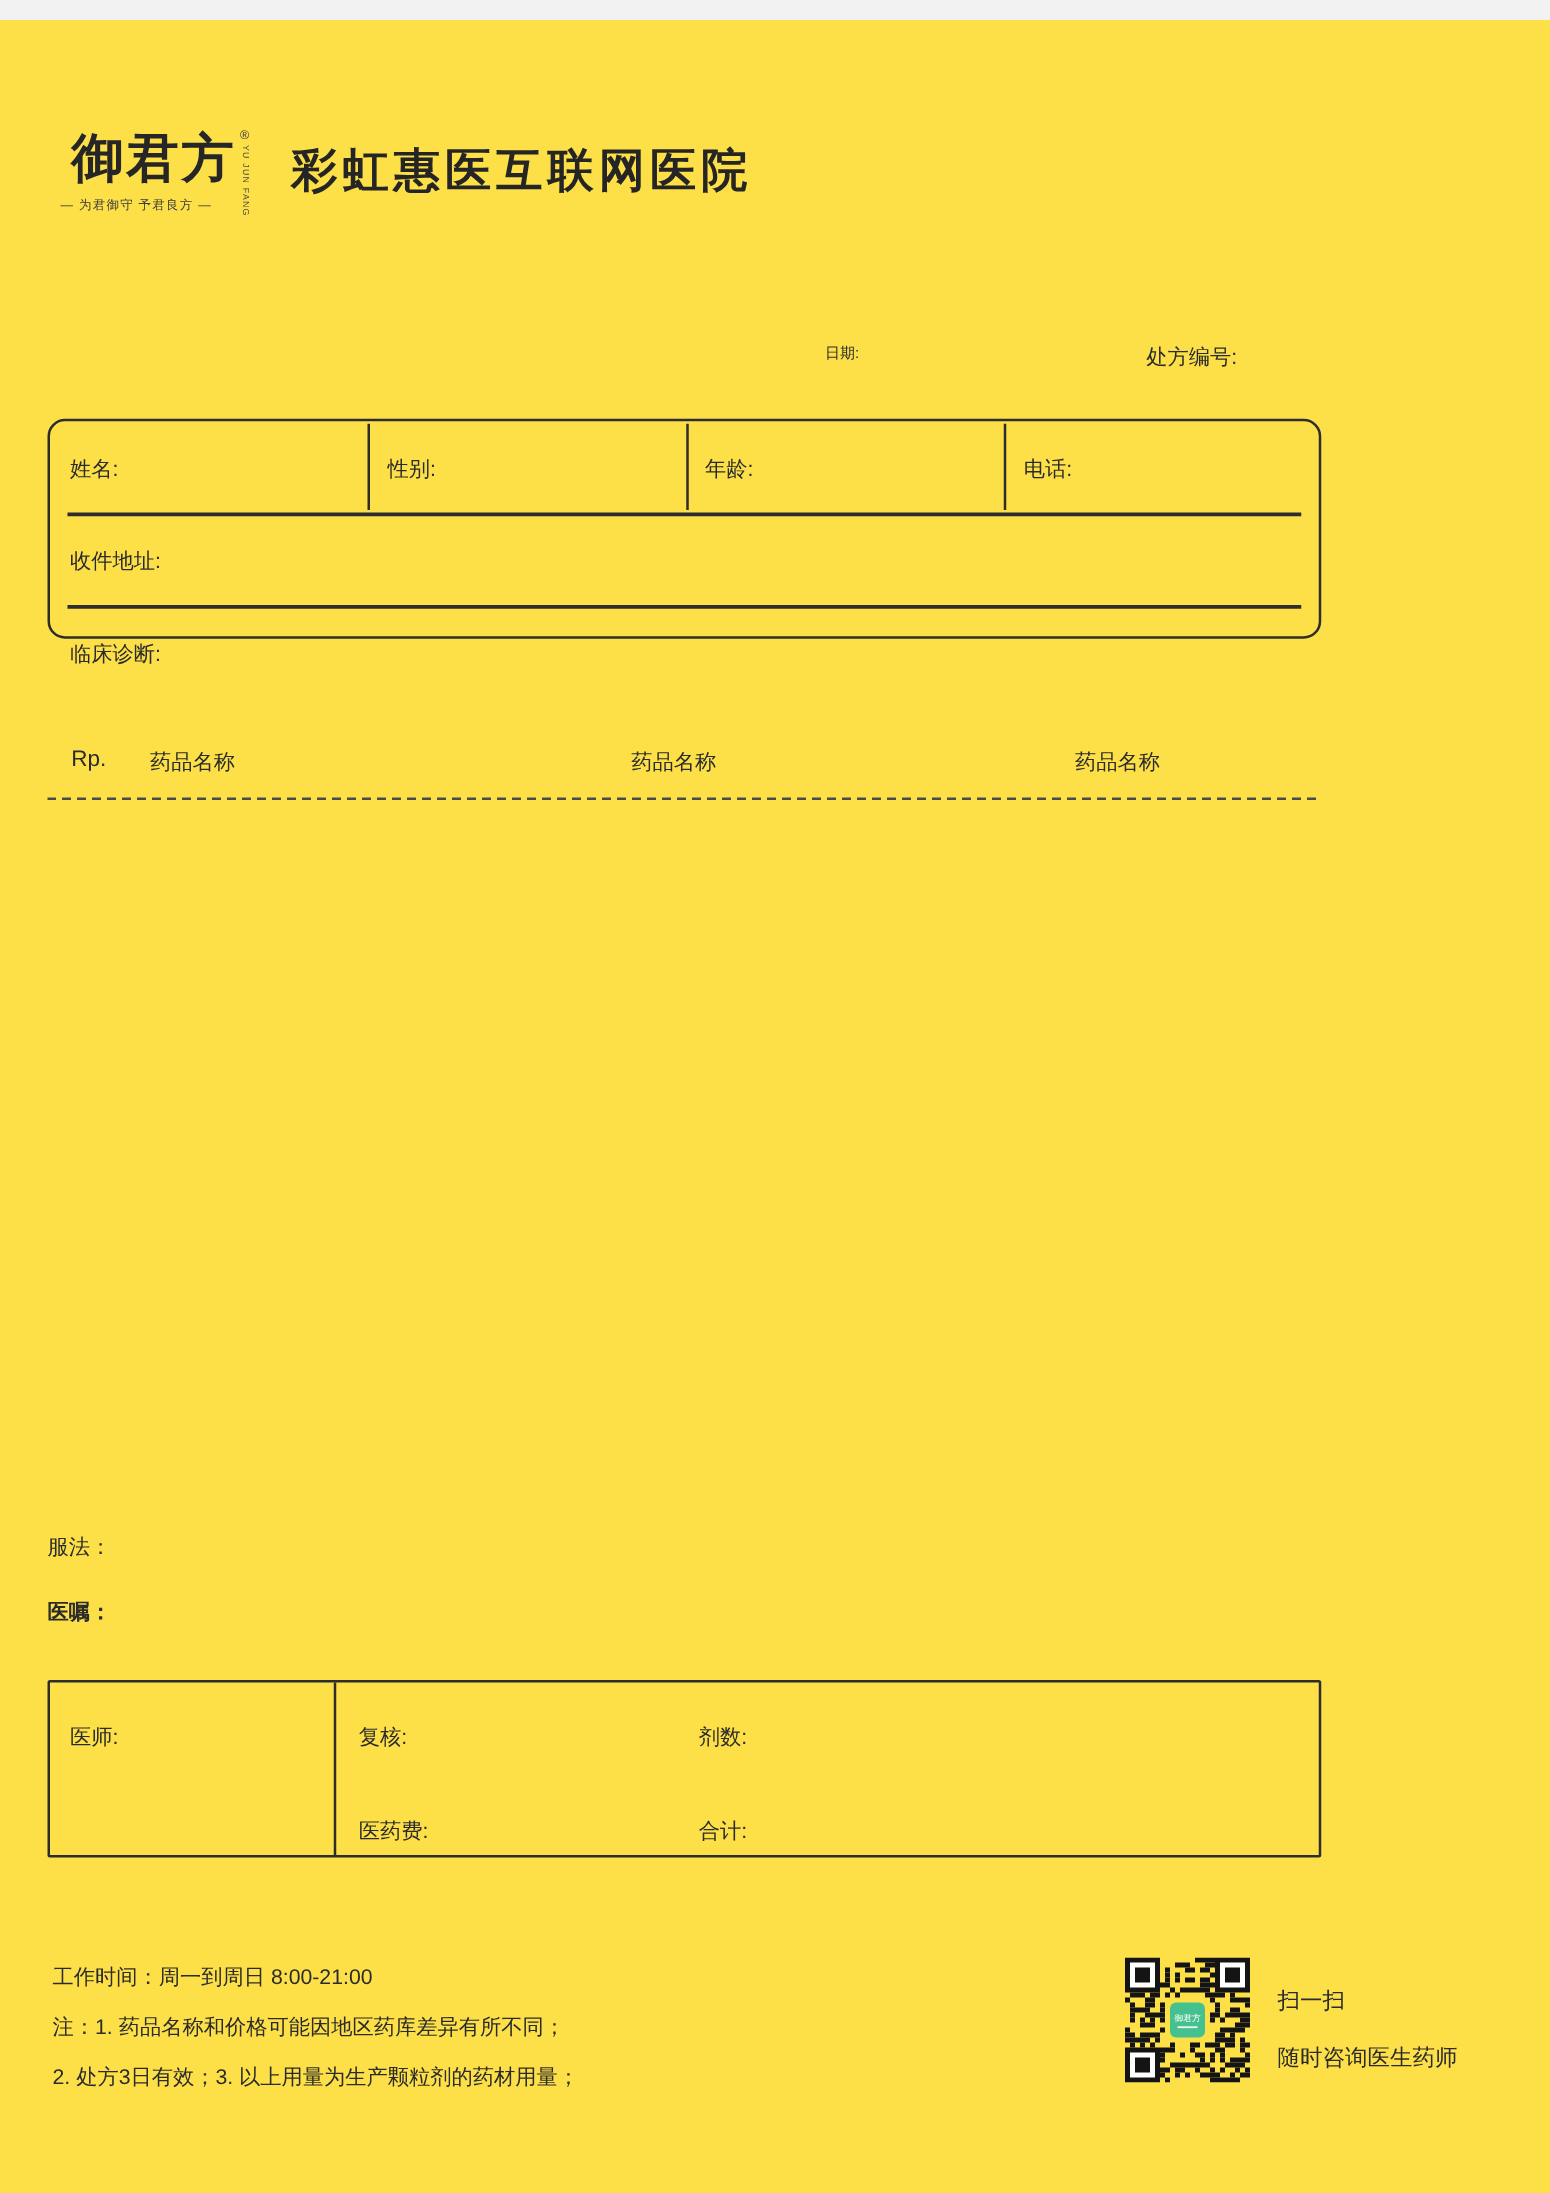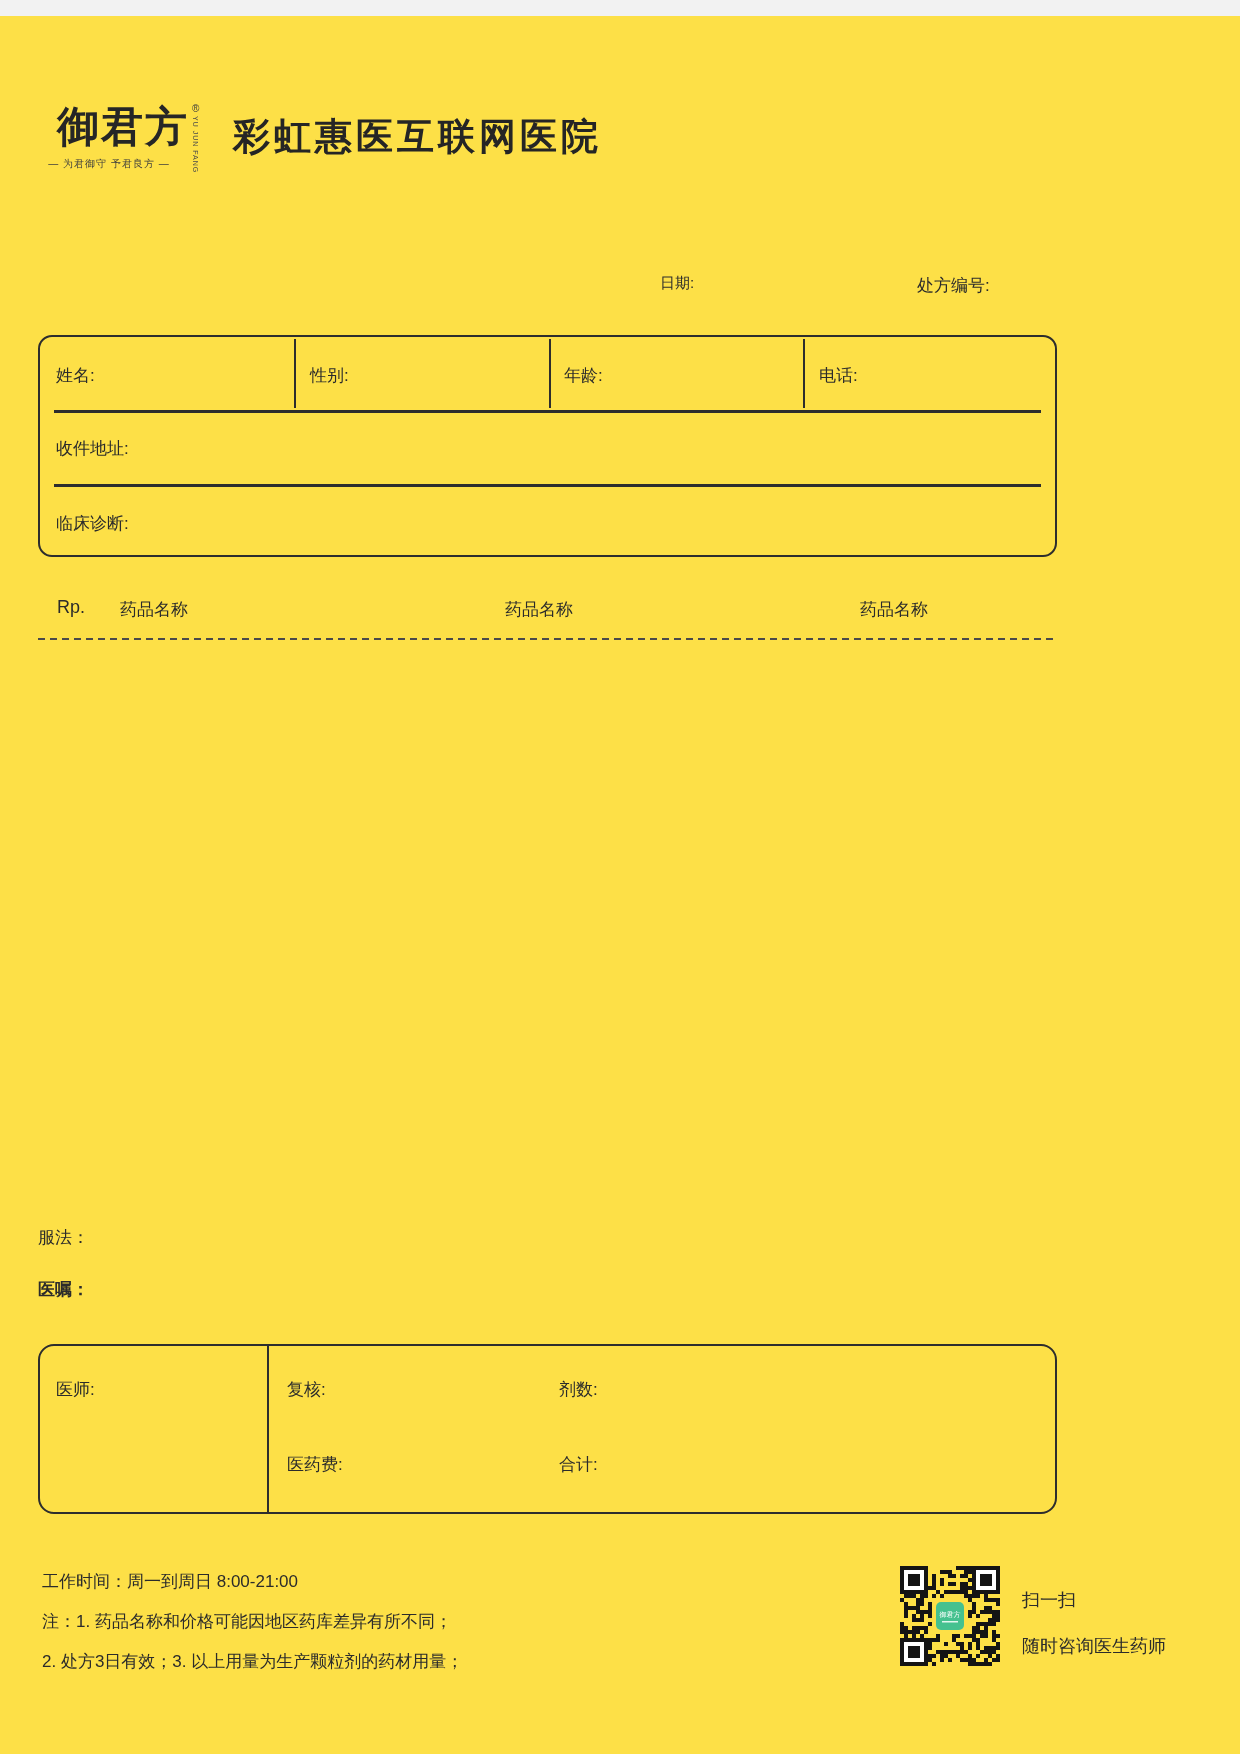--- a/index.html
+++ b/index.html
@@ -11,41 +11,41 @@
   .logo-row { position:absolute; left:57px; top:88px; display:flex; align-items:flex-start; }
   .logo-name { font-family:"DejaVu Serif","Liberation Serif",serif; font-weight:bold; font-size:42px; line-height:1.1; color:#262626; letter-spacing:2px; }
   .logo-side { display:flex; flex-direction:column; align-items:center; margin-left:3px; }
   .logo-reg { font-size:10px; color:#3a3a3a; line-height:1; }
   .logo-vert { writing-mode:vertical-rl; font-size:7px; letter-spacing:1px; color:#4a4a4a; margin-top:2px; }
   .logo-tagline { position:absolute; left:46px; top:141px; width:126px; text-align:center; font-size:10px; letter-spacing:1px; color:#3d3d3d; white-space:nowrap; }
   .hospital-title { position:absolute; left:233px; top:96px; font-size:37px; font-weight:900; letter-spacing:4px; color:#252525; }
 
   
   .notice { position:absolute; left:42px; top:258px; font-size:17px; color:#2b2b2b; }
-  .date-label { position:absolute; left:660px; top:258px; font-size:15px; }
+  .date-label { position:absolute; left:660px; top:258px; font-size:12px; }
   .rxno-label { position:absolute; left:917px; top:258px; font-size:17px; }
 
   
-  .patient-box { position:absolute; left:38px; top:319px; width:1019px; height:222px; border:2.5px solid #2d2d2d; border-radius:14px; }
+  .patient-box { position:absolute; left:38px; top:319px; width:1019px; height:176px; border:2.5px solid #2d2d2d; border-radius:14px; }
   .pb-vsep { position:absolute; top:2px; width:2px; height:69px; background:#2d2d2d; }
   .pb-hline { position:absolute; left:14px; right:14px; height:2.5px; background:#2d2d2d; }
   .pb-label { position:absolute; font-size:17px; color:#2b2b2b; }
 
   
   .rp-label { position:absolute; left:57px; top:581px; font-size:18px; }
   .rp-col { position:absolute; top:582px; font-size:17px; }
   .dashed-line { position:absolute; left:38px; top:622px; width:1019px; height:2px;
     background:repeating-linear-gradient(90deg,#4a4a4a 0 7px,transparent 7px 12px); }
 
   
   .usage-label { position:absolute; left:38px; top:1210px; font-size:17px; }
   .advice-label { position:absolute; left:38px; top:1262px; font-size:17px;font-weight:bold; }
 
   
-  .sign-box { position:absolute; left:38px; top:1328px; width:1019px; height:170px; border:2.5px solid #2d2d2d; border-radius:16px; }
+  .sign-box { position:absolute; left:38px; top:1328px; width:1019px; height:142px; border:2.5px solid #2d2d2d; border-radius:2px; }
   .sb-vdiv { position:absolute; left:227px; top:0; bottom:0; width:2px; background:#2d2d2d; }
   .sb-label { position:absolute; font-size:17px; color:#2b2b2b; }
 
   
   .ft-line { position:absolute; left:42px; font-size:17px; color:#2b2b2b; }
   .qr-wrap { position:absolute; left:900px; top:1550px; width:100px; height:100px; }
   .qr-scan { position:absolute; left:1022px; top:1572px; font-size:18px; }
   .qr-desc { position:absolute; left:1022px; top:1618px; font-size:18px; }
 </style>
 </head>

